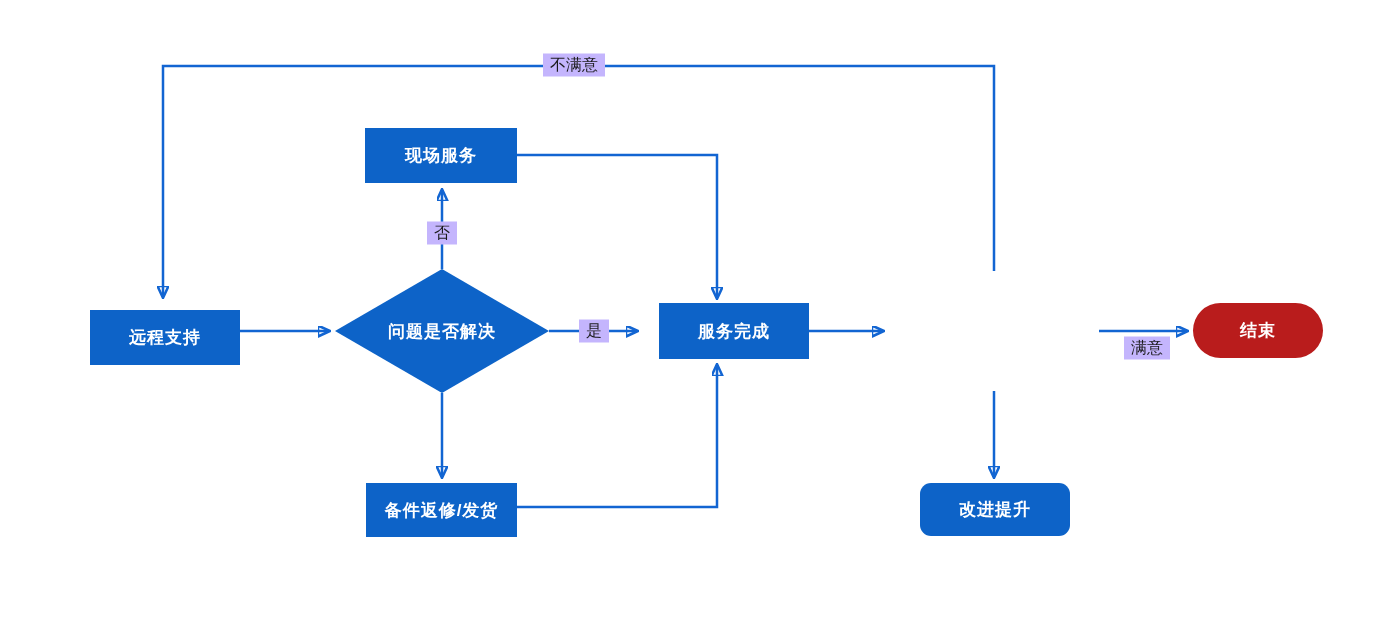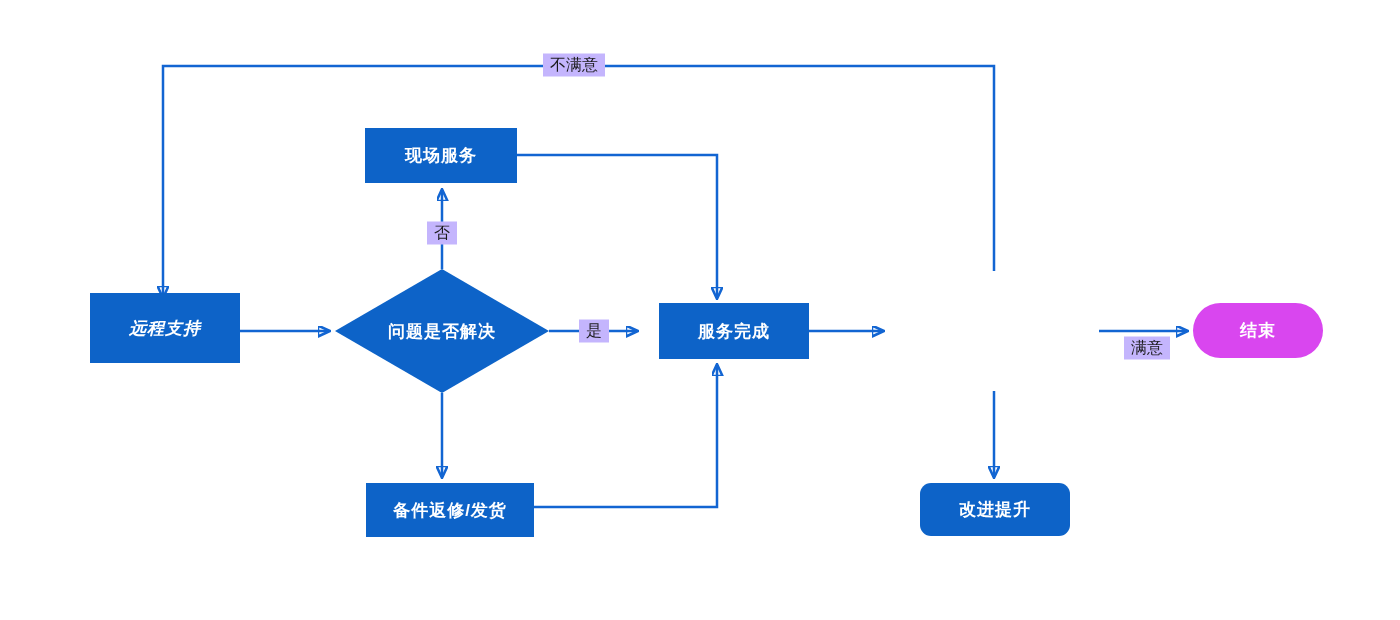--- a/index.html
+++ b/index.html
@@ -7,21 +7,21 @@
     position:relative;width:1400px;height:620px;background:#ffffff;overflow:hidden;
     font-family:"Liberation Sans","DejaVu Sans",sans-serif;
   }
   .connectors{position:absolute;left:0;top:0;width:1400px;height:620px;}
   .connectors path{fill:none;stroke:#1265d2;stroke-width:2.5px;}
   .node{
     position:absolute;display:flex;align-items:center;justify-content:center;
     color:#ffffff;font-size:17px;font-weight:600;letter-spacing:1px;text-align:center;
   }
   .rect-node{background:#0d63c8;}
-  .stadium-node{background:#d946ef;border-radius:28px;}
+  .stadium-node{background:#b91c1c;border-radius:28px;}
   .diamond-node{background:transparent;justify-content:center;}
   .diamond-node svg{position:absolute;left:0;top:0;width:100%;height:100%;}
   .diamond-node .node-label{position:relative;z-index:1;}
   .edge-label{
     position:absolute;transform:translate(-50%,-50%);
     background:#c4b5fd;color:#1a1a1a;font-size:16px;font-weight:500;
     padding:1px 7px;white-space:nowrap;z-index:2;
   }
 </style>
 </head>
@@ -40,40 +40,40 @@
     <path d="M517 155 H717 V298" marker-end="url(#arrow)"></path>
     <path d="M549 331 H637" marker-end="url(#arrow)"></path>
     <path d="M442 393 V477" marker-end="url(#arrow)"></path>
     <path d="M517 507 H717 V365" marker-end="url(#arrow)"></path>
     <path d="M793 331 H883" marker-end="url(#arrow)"></path>
     <path d="M1099 331 H1187" marker-end="url(#arrow)"></path>
     <path d="M994 391 V477" marker-end="url(#arrow)"></path>
     <path d="M994 271 V66 H163 V297" marker-end="url(#arrow)"></path>
   </svg>
 
-  <div class="node rect-node" style="left:90px;top:293px;width:150px;height:70px;font-style:italic;">
+  <div class="node rect-node" style="left:90px;top:310px;width:150px;height:55px;">
     <span class="node-label">远程支持</span>
   </div>
 
   <div class="node diamond-node" style="left:335px;top:269px;width:214px;height:124px;">
     <svg viewBox="0 0 214 124" preserveAspectRatio="none">
       <polygon points="107,0 214,62 107,124 0,62" fill="#0d63c8"></polygon>
     </svg>
     <span class="node-label">问题是否解决</span>
   </div>
 
   <div class="node rect-node" style="left:365px;top:128px;width:152px;height:55px;">
     <span class="node-label">现场服务</span>
   </div>
 
   <div class="node rect-node" style="left:643px;top:303px;width:150px;height:56px;margin-left:16px;">
     <span class="node-label">服务完成</span>
   </div>
 
-  <div class="node rect-node" style="left:366px;top:483px;width:168px;height:54px;">
+  <div class="node rect-node" style="left:366px;top:483px;width:151px;height:54px;">
     <span class="node-label">备件返修/发货</span>
   </div>
 
 
   <div class="node stadium-node" style="left:1193px;top:303px;width:130px;height:55px;">
     <span class="node-label">结束</span>
   </div>
 
   <div class="node rect-node" style="left:920px;top:483px;width:150px;height:53px;border-radius:11px;">
     <span class="node-label">改进提升</span>

